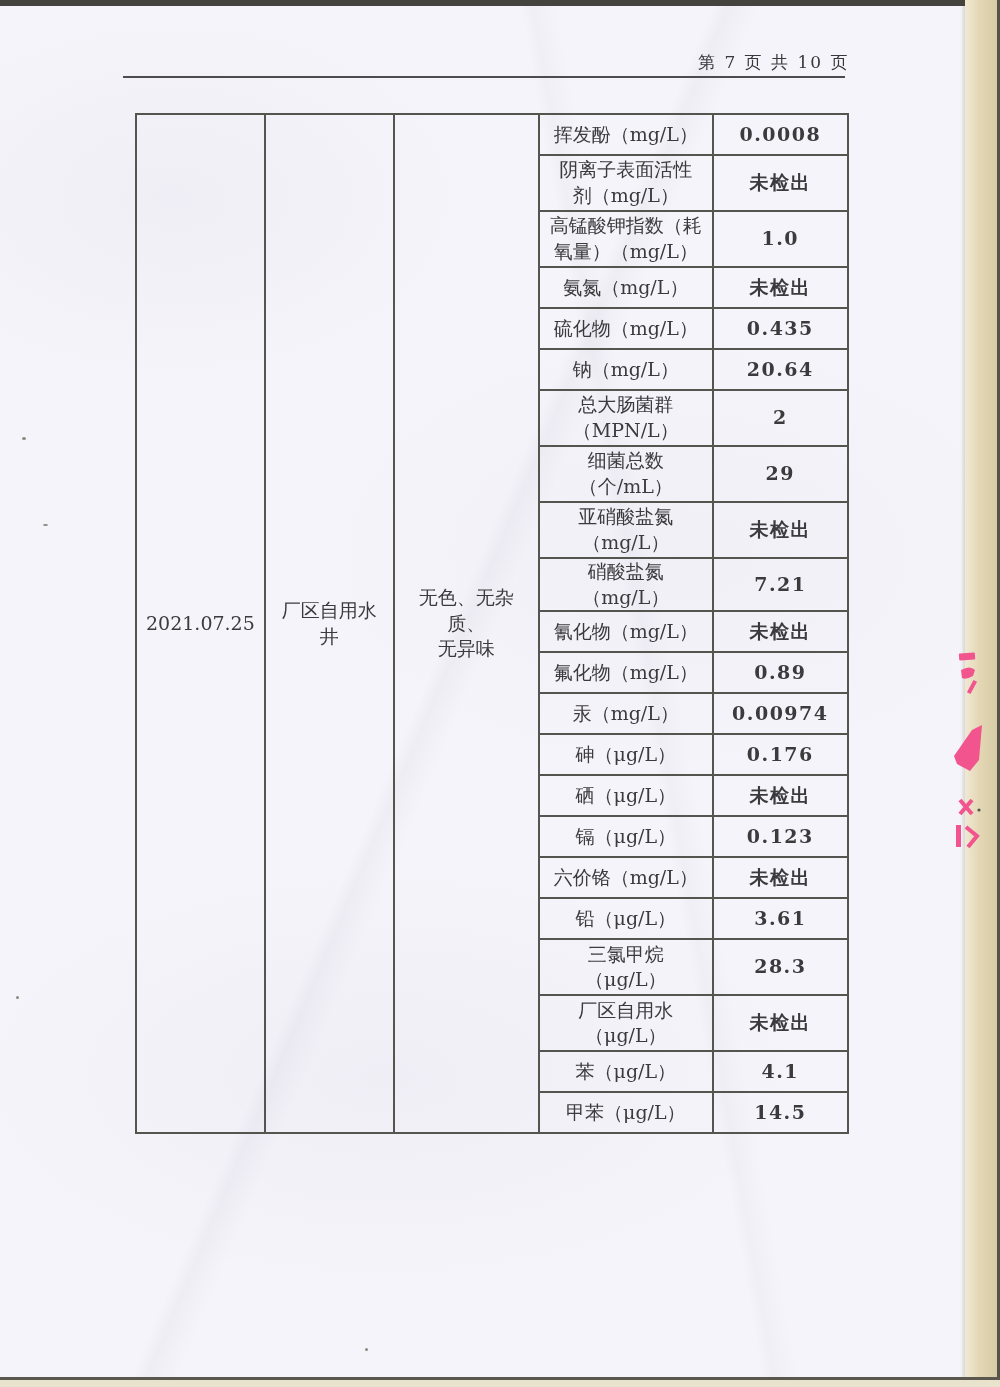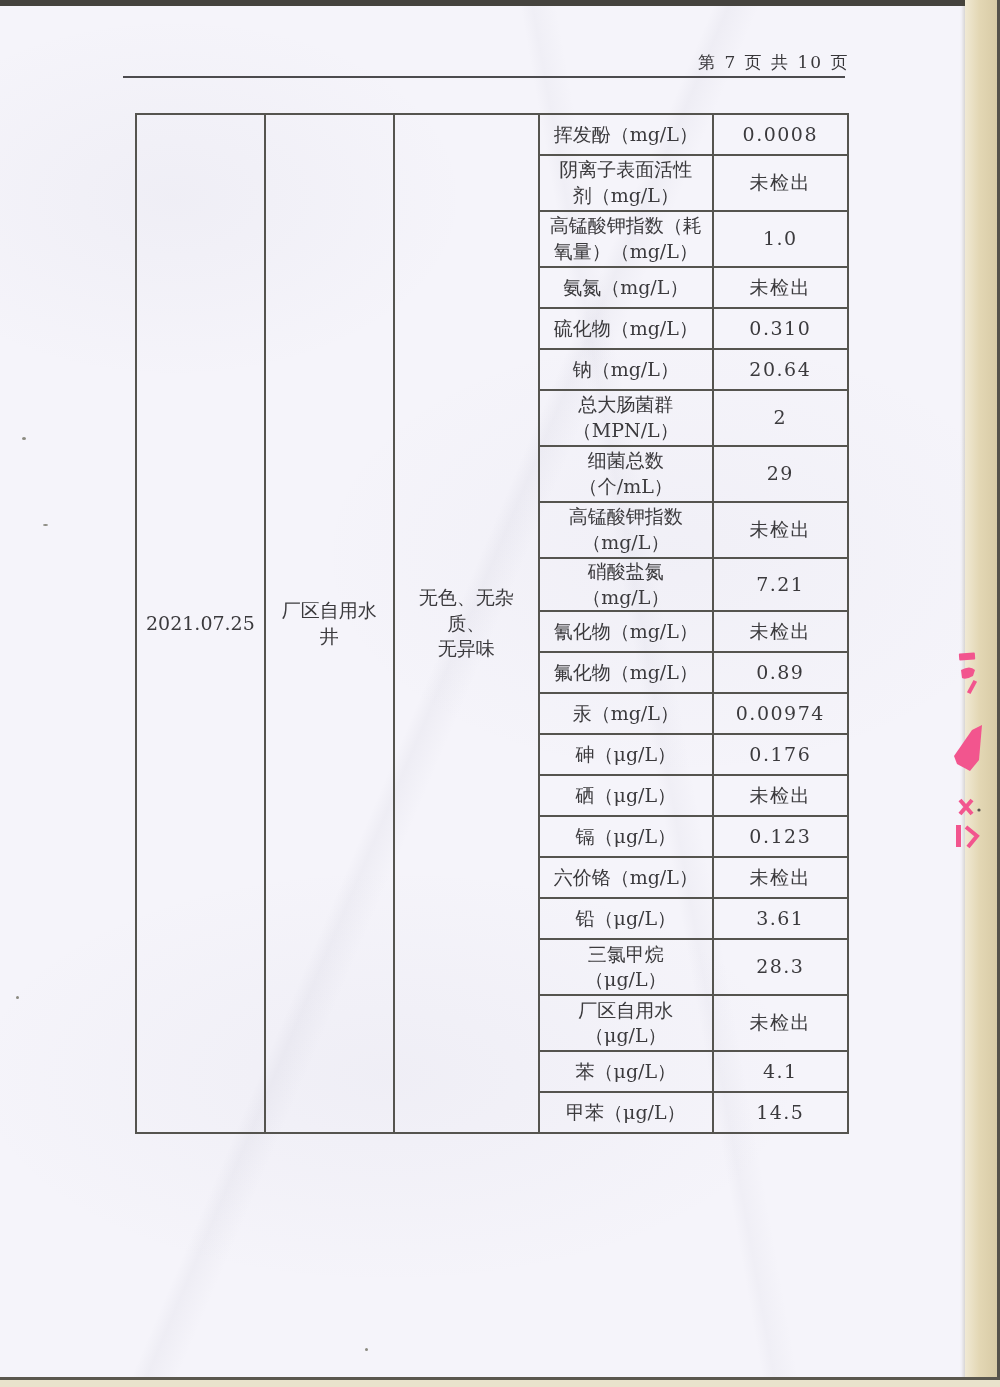--- a/index.html
+++ b/index.html
@@ -48,21 +48,21 @@
   table.results td{
     border:2px solid #55544f;
     text-align:center;vertical-align:middle;
     font-size:19px;line-height:1.35;
     padding:0 9px;
     white-space:pre-line;
     margin-left:28px;
   }
   tr.single{height:41px;}
   tr.double{height:56px;}
-  td.value{letter-spacing:1.5px;}
+  td.value{letter-spacing:1.5px;font-weight:bold;}
   col.c-date{width:127px;}
   col.c-loc{width:129px;}
   col.c-app{width:145px;}
   col.c-param{width:174px;}
   col.c-val{width:135px;}
 
   
   .stamp{position:absolute;left:948px;top:640px;width:50px;height:220px;}
 
   
@@ -111,38 +111,38 @@
         <td>高锰酸钾指数（耗
 氧量）（mg/L）</td>
         <td class="value">1.0</td>
       </tr>
       <tr class="single">
         <td>氨氮（mg/L）</td>
         <td class="value">未检出</td>
       </tr>
       <tr class="single">
         <td>硫化物（mg/L）</td>
-        <td class="value">0.310</td>
+        <td class="value">0.435</td>
       </tr>
       <tr class="single">
         <td>钠（mg/L）</td>
         <td class="value">20.64</td>
       </tr>
       <tr class="double">
         <td>总大肠菌群
 （MPN/L）</td>
         <td class="value">2</td>
       </tr>
       <tr class="double">
         <td>细菌总数
 （个/mL）</td>
         <td class="value">29</td>
       </tr>
       <tr class="double">
-        <td>高锰酸钾指数
+        <td>亚硝酸盐氮
 （mg/L）</td>
         <td class="value">未检出</td>
       </tr>
       <tr class="single">
         <td>硝酸盐氮（mg/L）</td>
         <td class="value">7.21</td>
       </tr>
       <tr class="single">
         <td>氰化物（mg/L）</td>
         <td class="value">未检出</td>

